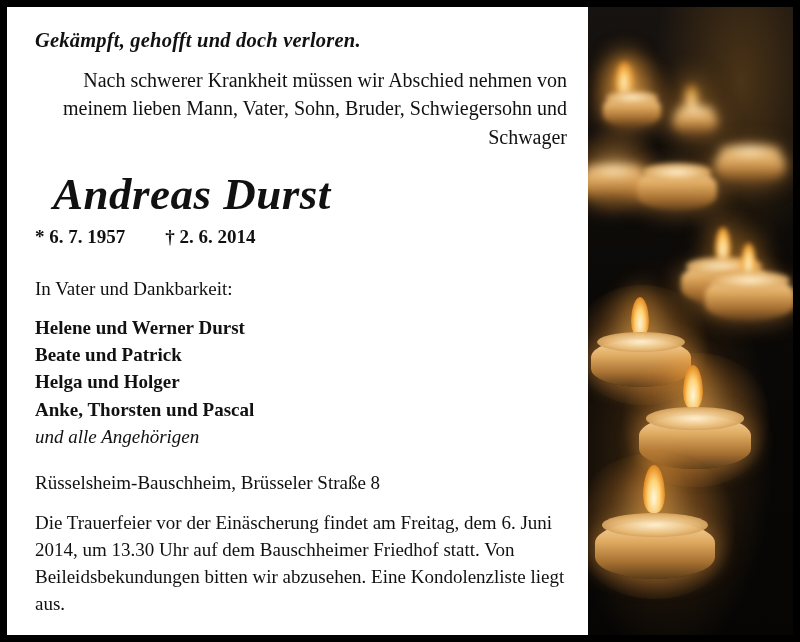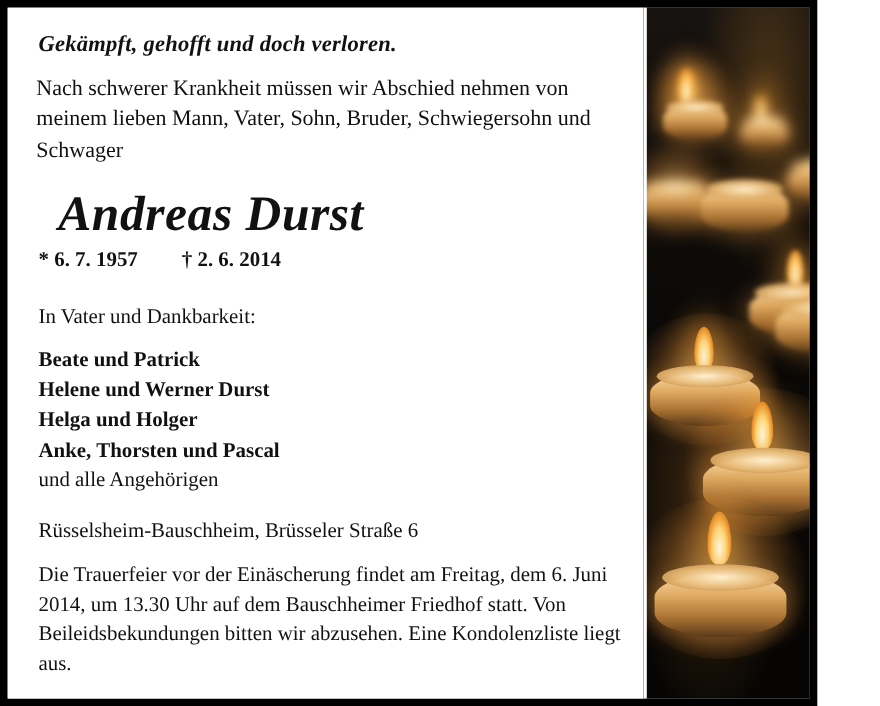--- a/index.html
+++ b/index.html
@@ -8,21 +8,21 @@
     background: #ffffff;
   }
   body {
     width: 800px;
     height: 642px;
     font-family: "Liberation Serif", serif;
     overflow: hidden;
   }
   .obituary {
     position: relative;
-    width: 743px;
+    width: 800px;
     height: 642px;
     box-sizing: border-box;
     background: #ffffff;
     border: 7px solid #000000;
     display: flex;
     flex-direction: row;
   }
   .text-column {
     box-sizing: border-box;
     width: 578px;
@@ -52,22 +52,23 @@
   .headline {
     font-style: italic;
     font-weight: bold;
     font-size: 20.5px;
     letter-spacing: 0.2px;
     margin: 6px 0 14px 10px;
   }
   .intro {
     font-size: 20px;
     line-height: 1.42;
-    margin: 0 0 10px 8px;
+    margin: 0 0 10px 20px;
     max-width: 548px;
+    text-align: right;
   }
   .name {
     font-family: "Liberation Serif", serif;
     font-style: italic;
     font-weight: bold;
     font-size: 45px;
     letter-spacing: 0.5px;
     margin: 17px 0 6px 28px;
   }
   .dates {
@@ -90,20 +91,21 @@
     padding: 0;
     list-style: none;
   }
   .family-list li {
     font-size: 19px;
     font-weight: bold;
     line-height: 1.43;
   }
   .family-list li.plain {
     font-weight: normal;
+    font-style: italic;
   }
   .address {
     font-size: 19px;
     margin: 22px 0 16px 10px;
   }
   .service {
     font-size: 19px;
     line-height: 1.42;
     margin: 0 0 0 10px;
     max-width: 552px;
@@ -168,28 +170,28 @@
     <div class="name">Andreas Durst</div>
 
     <div class="dates">
       <span>* 6. 7. 1957</span>
       <span class="dagger">† 2. 6. 2014</span>
     </div>
 
     <div class="dedication">In Vater und Dankbarkeit:</div>
 
     <ul class="family-list">
+      <li>Helene und Werner Durst</li>
       <li>Beate und Patrick</li>
-      <li>Helene und Werner Durst</li>
       <li>Helga und Holger</li>
       <li>Anke, Thorsten und Pascal</li>
       <li class="plain">und alle Angehörigen</li>
     </ul>
 
-    <div class="address">Rüsselsheim-Bauschheim, Brüsseler Straße 6</div>
+    <div class="address">Rüsselsheim-Bauschheim, Brüsseler Straße 8</div>
 
     <p class="service">Die Trauerfeier vor der Einäscherung findet am Freitag, dem 6. Juni 2014, um 13.30 Uhr auf dem Bauschheimer Friedhof statt. Von Beileidsbekundungen bitten wir abzusehen. Eine Kondolenzliste liegt aus.</p>
   </div>
 
   <div class="divider"></div>
 
   <div class="photo-column">
     <div class="photo-bg"></div>
 
     <div class="candle blur-more" style="left:10px; top:55px; width:70px; height:60px;">

